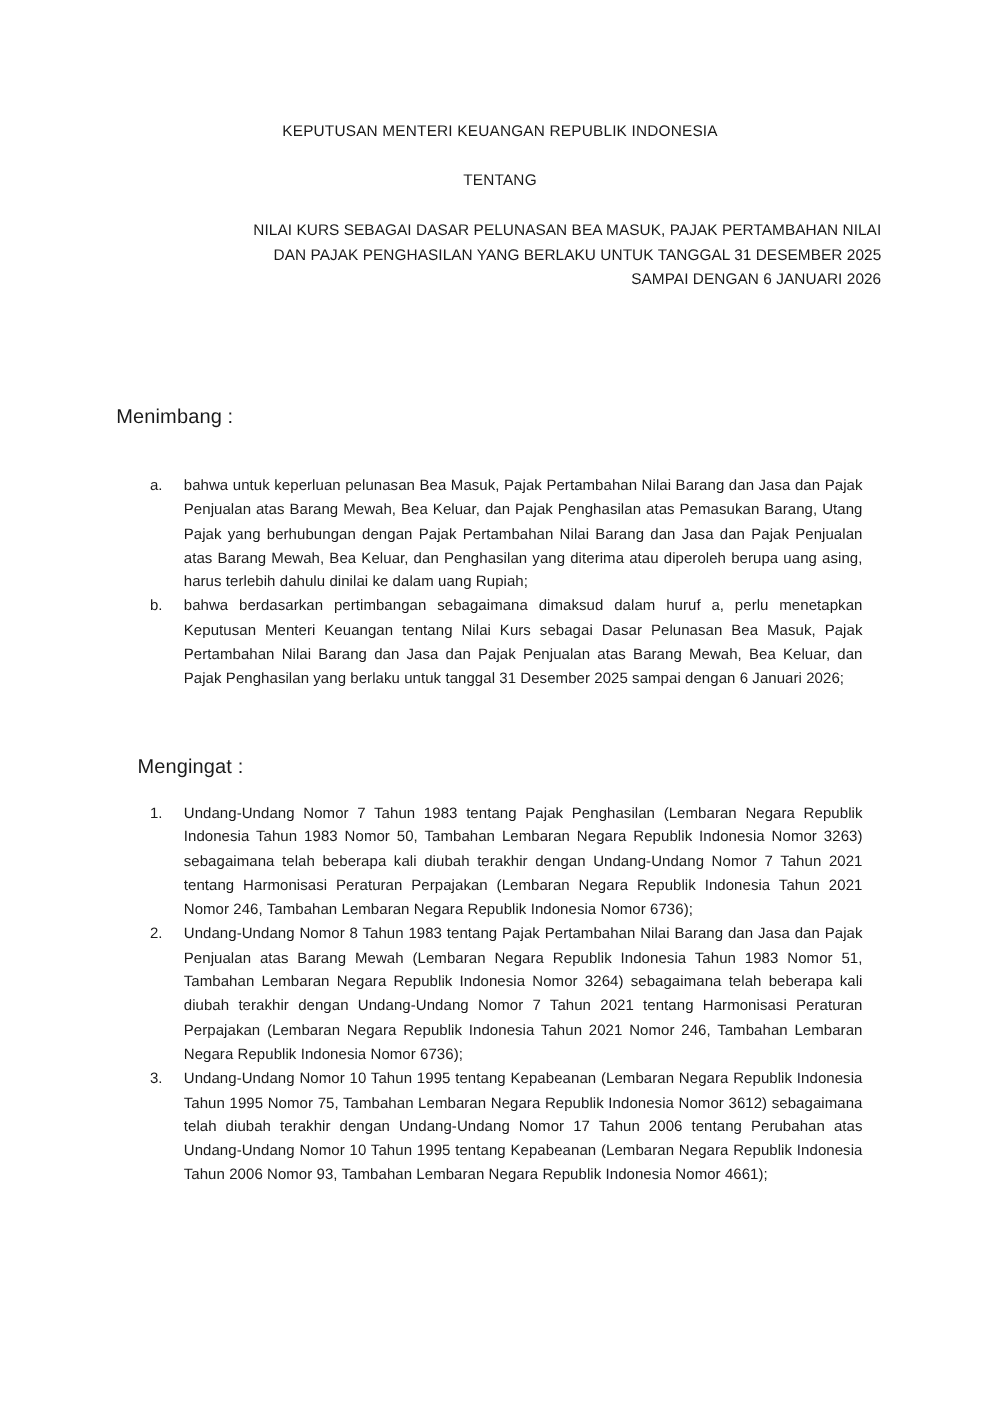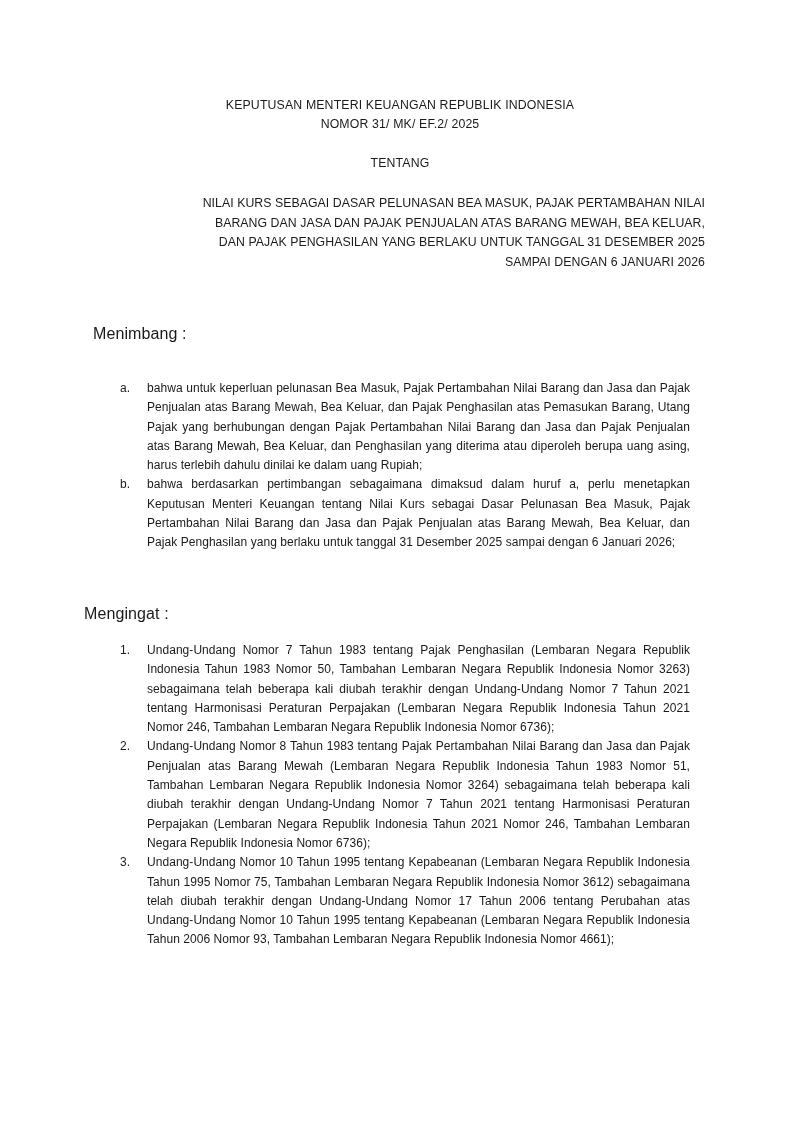--- a/index.html
+++ b/index.html
@@ -49,21 +49,21 @@
   .gap-subject { height: 21px; }
   .gap-menteri { height: 23px; }
 
   
   .section-label {
     position: absolute;
     font-size: 16px;
     letter-spacing: 0.1px;
   }
   #menimbang-label { left: 93px; top: 325px; }
-  #mengingat-label { left: 84px; top: 605px; }
+  #mengingat-label { left: 110px; top: 605px; }
 
   .list {
     position: absolute;
     width: 570px;
     left: 120px;
   }
   #menimbang-list { top: 379px; }
   #mengingat-list { top: 641px; }
 
   .list-item {
@@ -87,30 +87,28 @@
     letter-spacing: 0.05px;
   }
 </style>
 </head>
 <body>
 
 <div class="page">
 
   <div class="title-block">
     <div class="title-line">KEPUTUSAN MENTERI KEUANGAN REPUBLIK INDONESIA</div>
-    <div class="title-line">NOMOR 31/ MK/ EF.2/ 2025</div>
 
     <div class="gap-tentang"></div>
 
     <div class="title-line">TENTANG</div>
 
     <div class="gap-subject"></div>
 
     <div class="subject-line">NILAI KURS SEBAGAI DASAR PELUNASAN BEA MASUK, PAJAK PERTAMBAHAN NILAI</div>
-    <div class="subject-line">BARANG DAN JASA DAN PAJAK PENJUALAN ATAS BARANG MEWAH, BEA KELUAR,</div>
     <div class="subject-line">DAN PAJAK PENGHASILAN YANG BERLAKU UNTUK TANGGAL 31 DESEMBER 2025</div>
     <div class="subject-line">SAMPAI DENGAN 6 JANUARI 2026</div>
 
     <div class="gap-menteri"></div>
 
   </div>
 
   <div class="section-label" id="menimbang-label">Menimbang :</div>
 
   <div class="list" id="menimbang-list">

